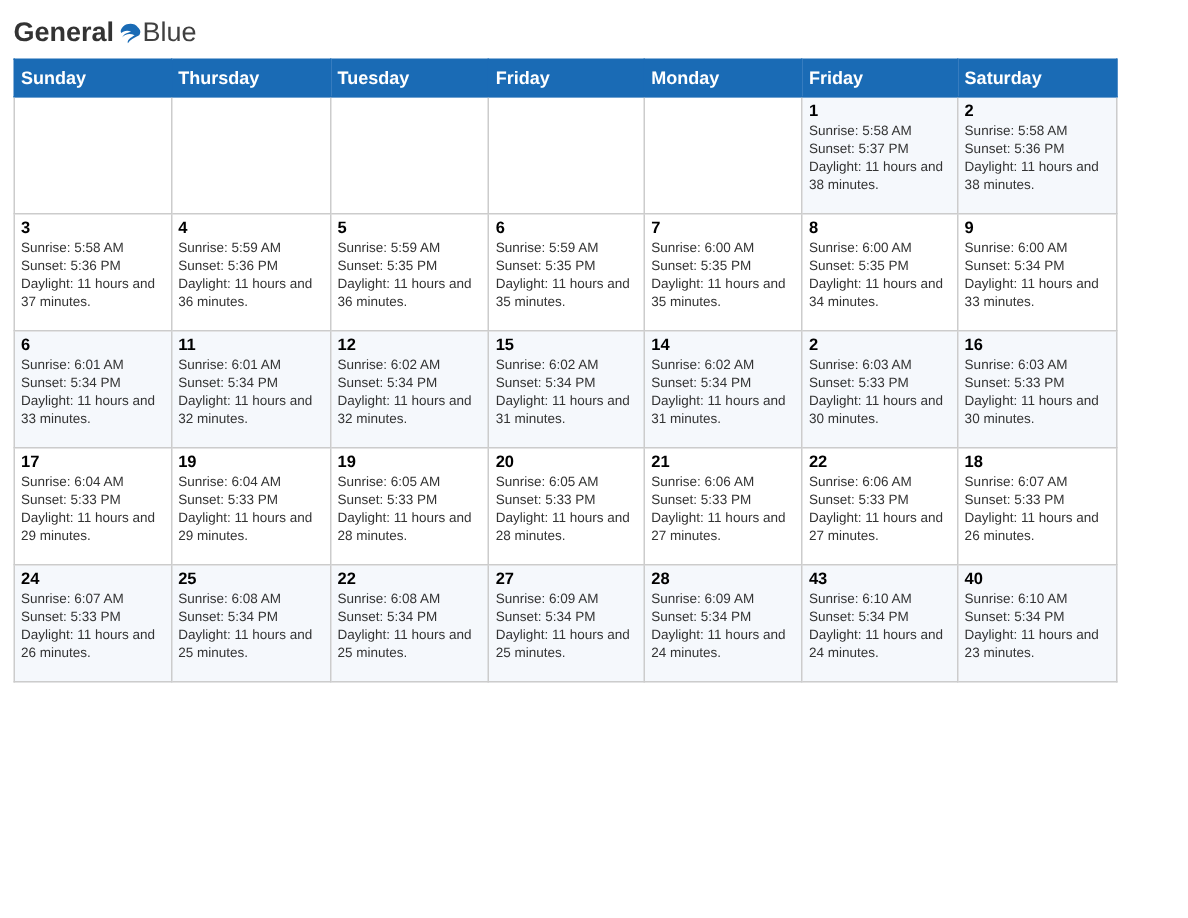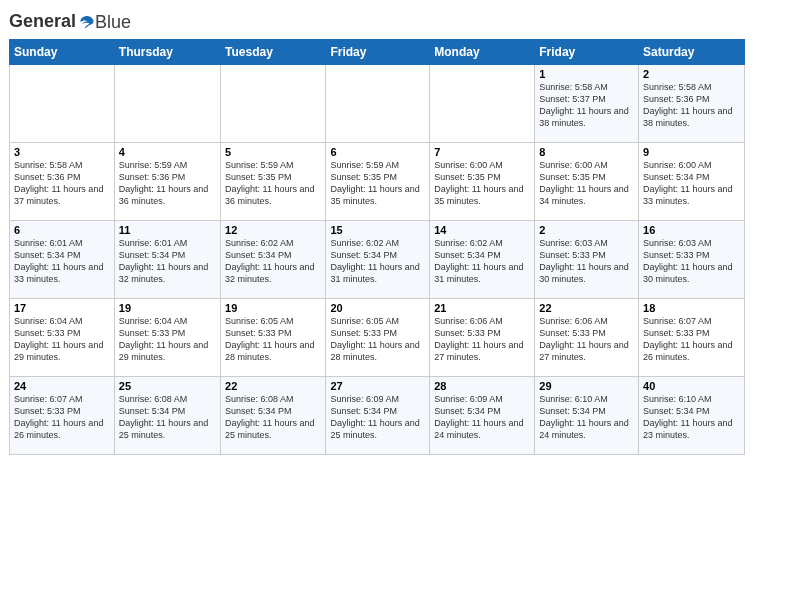--- a/index.html
+++ b/index.html
@@ -302,21 +302,21 @@
 Sunset: 5:34 PM
 Daylight: 11 hours and 25 minutes.</div>
           </td>
           <td>
             <span class="day-num">28</span>
             <div class="day-info" style="white-space: pre-line;">Sunrise: 6:09 AM
 Sunset: 5:34 PM
 Daylight: 11 hours and 24 minutes.</div>
           </td>
           <td>
-            <span class="day-num">29</span>
+            <span class="day-num">43</span>
             <div class="day-info" style="white-space: pre-line;">Sunrise: 6:10 AM
 Sunset: 5:34 PM
 Daylight: 11 hours and 24 minutes.</div>
           </td>
           <td>
             <span class="day-num">40</span>
             <div class="day-info" style="white-space: pre-line;">Sunrise: 6:10 AM
 Sunset: 5:34 PM
 Daylight: 11 hours and 23 minutes.</div>
           </td>

